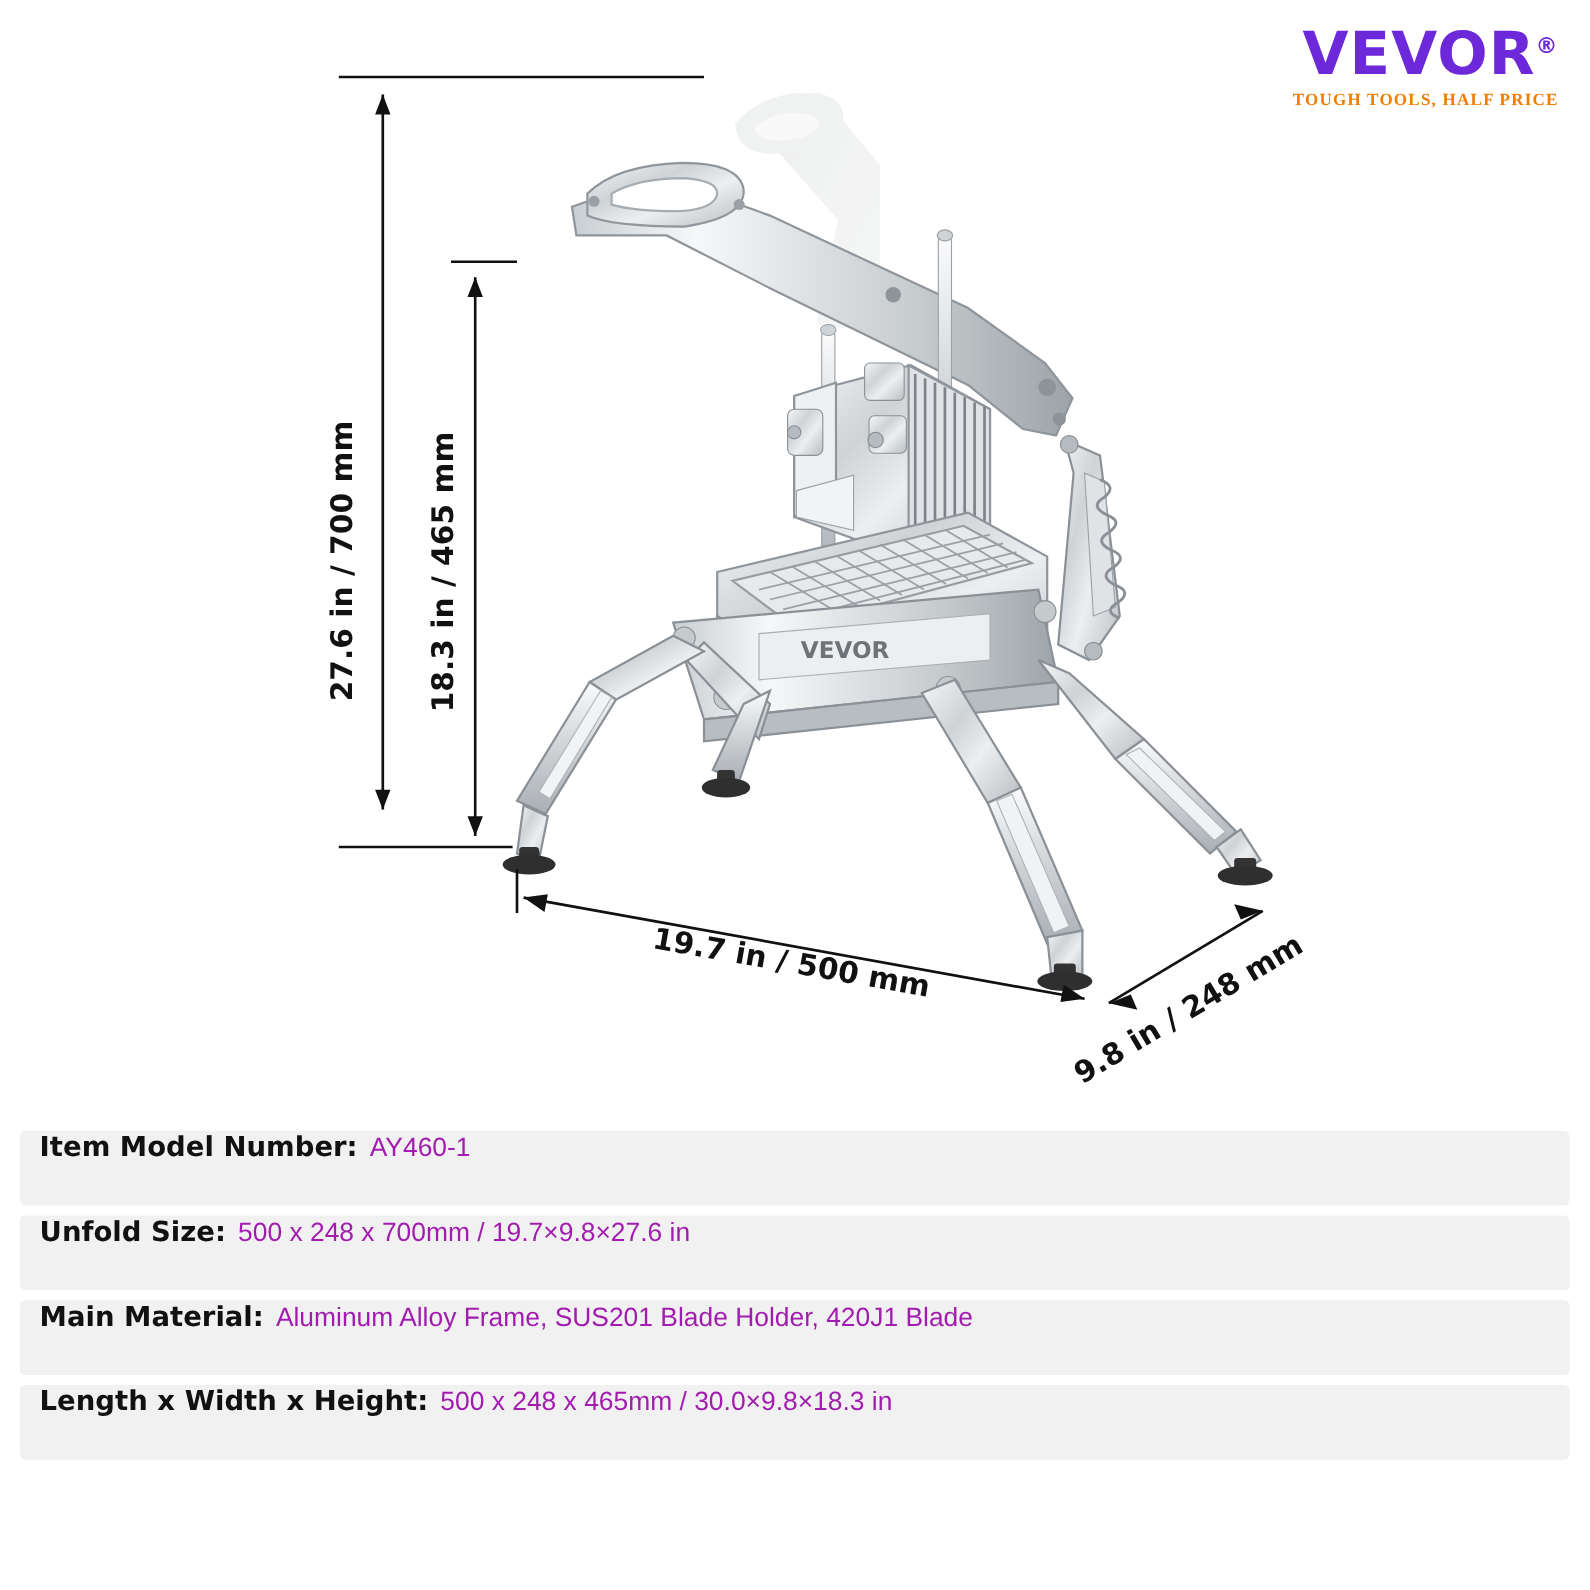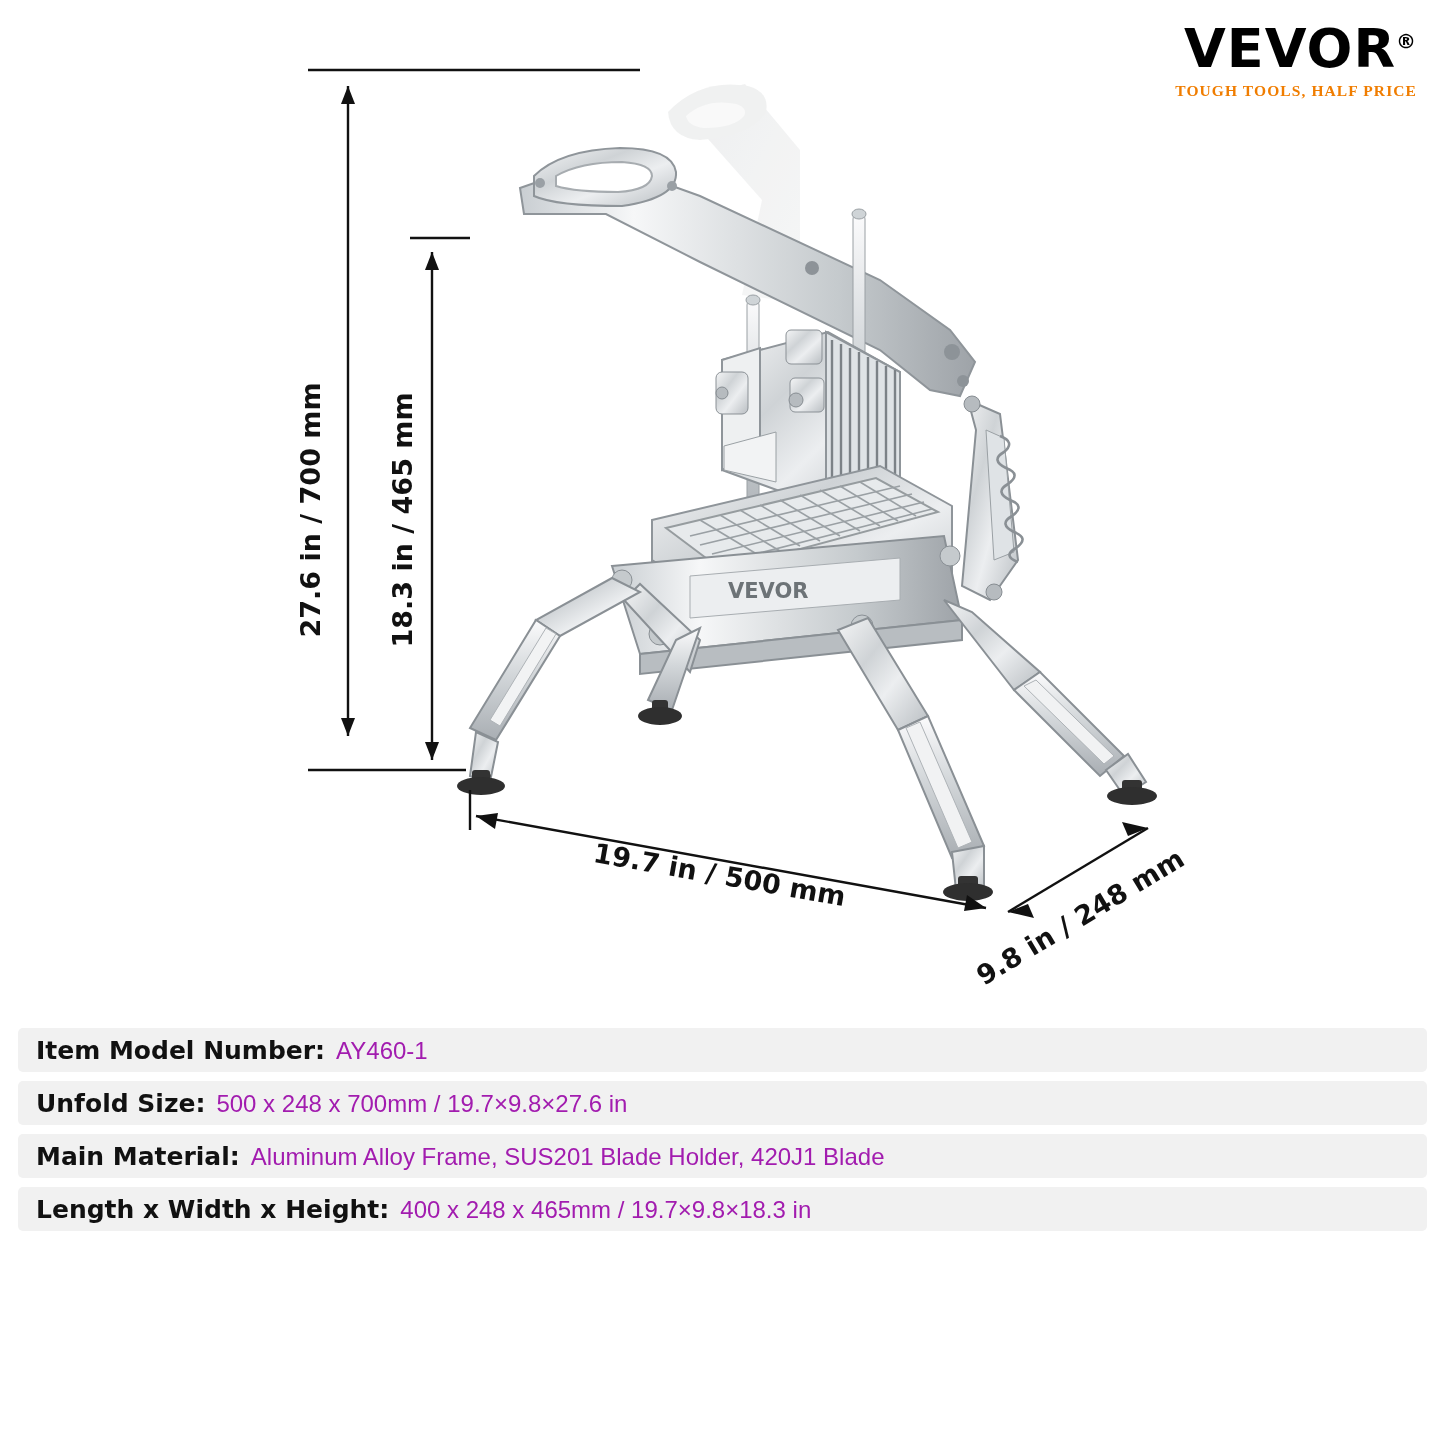--- a/index.html
+++ b/index.html
@@ -22,21 +22,21 @@
     top: 22px;
     right: 28px;
     text-align: right;
     user-select: none;
   }
   .brand-word {
     font-family: "DejaVu Sans", sans-serif;
     font-size: 54px;
     font-weight: bold;
     letter-spacing: 1px;
-    color: #000000;
+    color: #6d28d9;
     line-height: 1;
     position: relative;
     display: inline-block;
   }
   .brand-reg {
     font-size: 20px;
     vertical-align: super;
     font-weight: bold;
   }
   .brand-tag {
@@ -61,24 +61,24 @@
   
   .spec-table {
     position: absolute;
     left: 18px;
     top: 1028px;
     width: 1409px;
   }
   .spec-row {
     background: #f1f1f1;
     border-radius: 5px;
-    height: 44px;
+    height: 68px;
     margin-bottom: 9px;
     display: flex;
-    align-items: center;
+    align-items: flex-start;
     overflow: hidden;
   }
   .cell {
     display: flex;
     align-items: baseline;
     white-space: nowrap;
   }
   .cell.left { padding-left: 18px; }
   .cell.right { padding-left: 6px; }
   .k {
@@ -313,17 +313,17 @@
   <div class="spec-row">
     <div class="cell left full">
       <span class="k">Main Material:</span>
       <span class="v">Aluminum Alloy Frame, SUS201 Blade Holder, 420J1 Blade</span>
     </div>
   </div>
 
   <div class="spec-row">
     <div class="cell left full">
       <span class="k">Length x Width x Height:</span>
-      <span class="v">400 x 248 x 465mm / 19.7×9.8×18.3 in</span>
+      <span class="v">500 x 248 x 465mm / 30.0×9.8×18.3 in</span>
     </div>
   </div>
 
 </div>
 
 </body></html>

